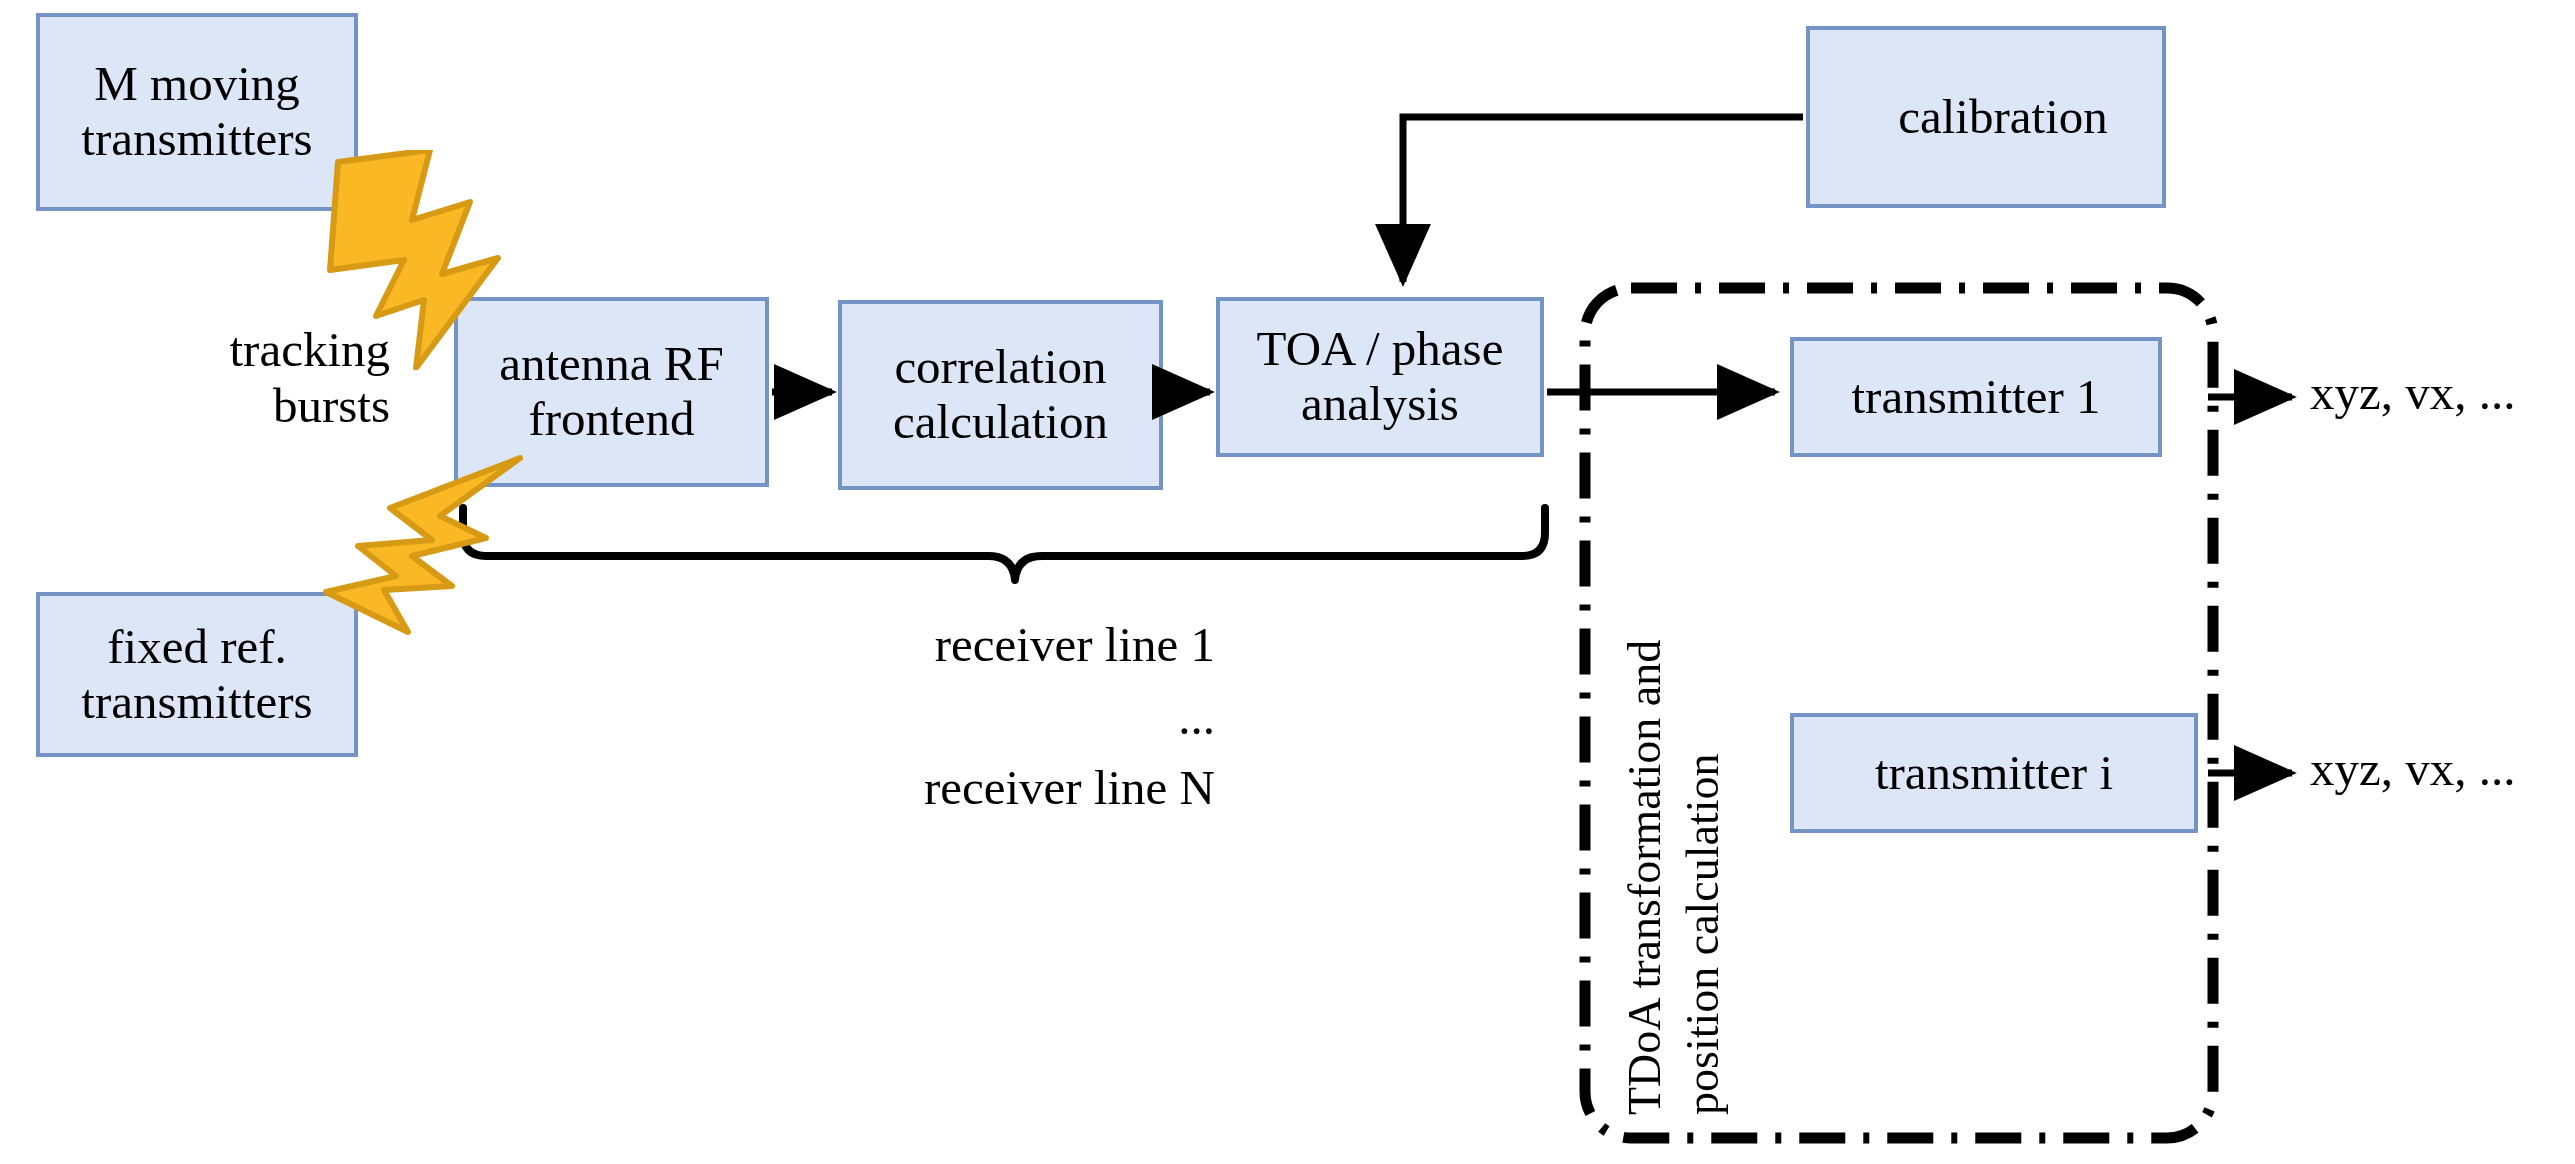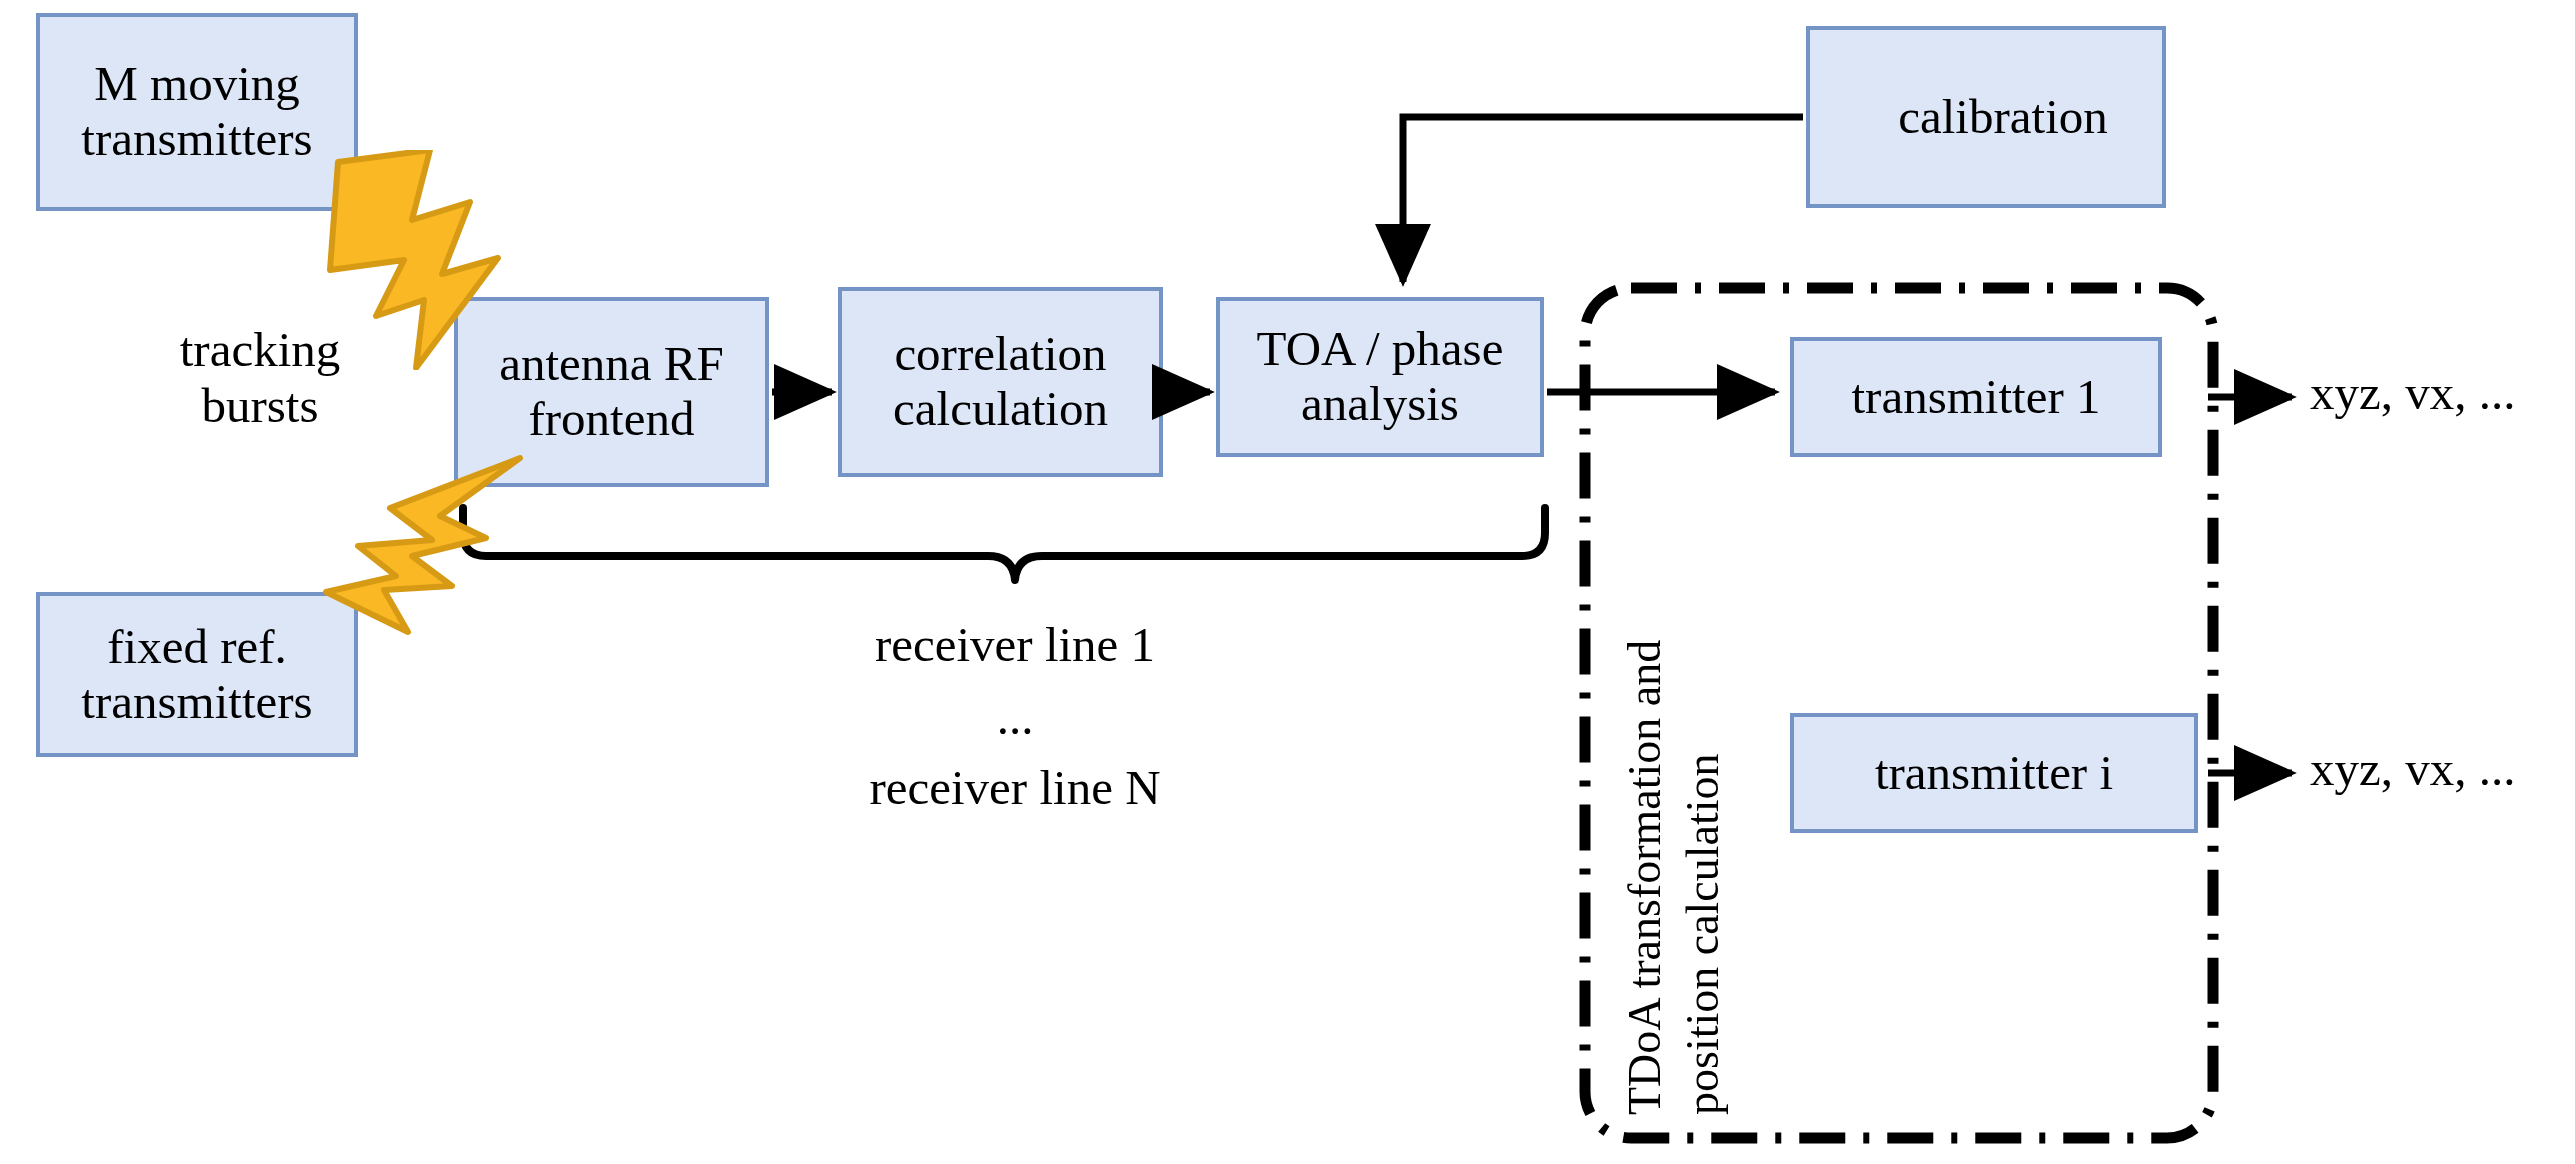--- a/index.html
+++ b/index.html
@@ -26,21 +26,21 @@
     justify-content: center;
     text-align: center;
     color: #000000;
     line-height: 1.12;
     font-size: 49px;
     white-space: pre-line;
   }
   .plainlabel {
     position: absolute;
     color: #000000;
-    text-align: center;
+    text-align: right;
     line-height: 1.15;
     font-size: 49px;
     white-space: pre-line;
   }
   .vlabel {
     position: absolute;
     color: #000000;
     font-size: 46px;
     line-height: 1.1;
     transform-origin: left top;
@@ -77,21 +77,21 @@
 
   <div class="box" style="left:16px; top:592px; width:322px; height:165px;">fixed ref.
 transmitters</div>
 
   <div class="plainlabel" style="left:110px; top:322px; width:260px;">tracking
 bursts</div>
 
   <div class="box" style="left:434px; top:297px; width:315px; height:190px;">antenna RF
 frontend</div>
 
-  <div class="box" style="left:818px; top:287px; width:325px; height:190px;">correlation
+  <div class="box" style="left:818px; top:300px; width:325px; height:190px;">correlation
 calculation</div>
 
   <div class="box" style="left:1196px; top:297px; width:328px; height:160px;">TOA / phase
 analysis</div>
 
   <div class="box" style="left:1786px; top:26px; width:360px; height:182px;padding-left:34px;">calibration</div>
 
   <div class="plainlabel" style="left:795px; top:617px; width:400px;">receiver line 1</div>
   <div class="plainlabel" style="left:795px; top:690px; width:400px;">...</div>
   <div class="plainlabel" style="left:795px; top:760px; width:400px;">receiver line N</div>

